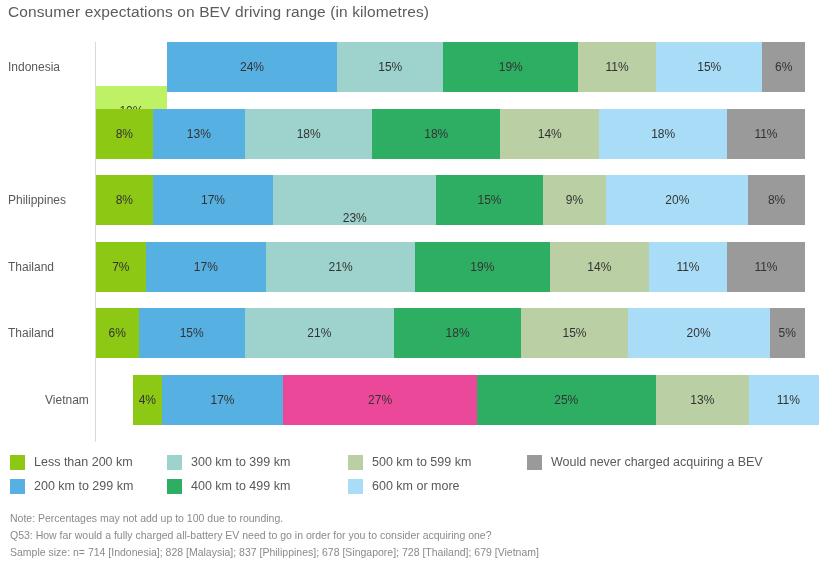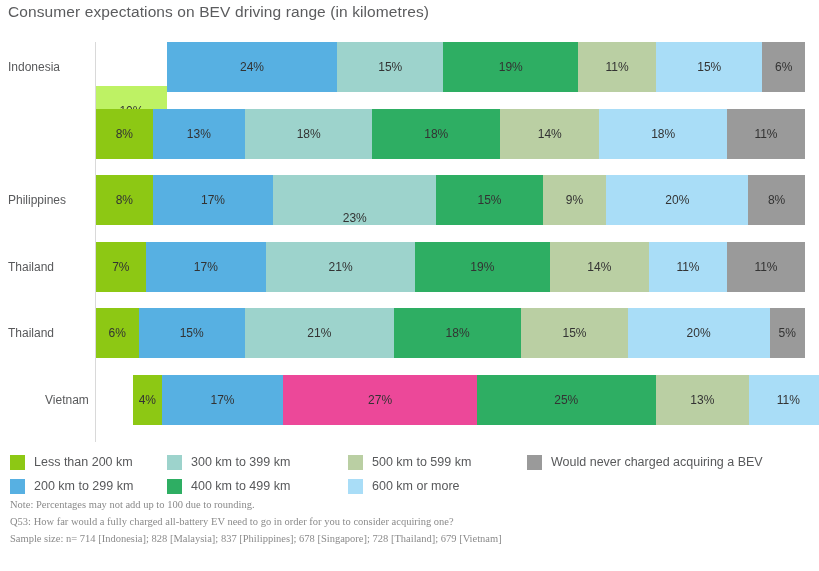--- a/index.html
+++ b/index.html
@@ -94,23 +94,22 @@
   }
   .swatch {
     width: 15px;
     height: 15px;
     margin-right: 9px;
     flex: 0 0 auto;
   }
   #footnotes {
     position: absolute;
     left: 10px;
-    top: 496px;
+    top: 510px;
     width: 805px;
-    font-family: Liberation Serif, serif;
   }
   .footnote {
     font-size: 10.5px;
     color: #8a8a8a;
     line-height: 17px;
     white-space: nowrap;
   }
 </style>
 </head>
 <body>

